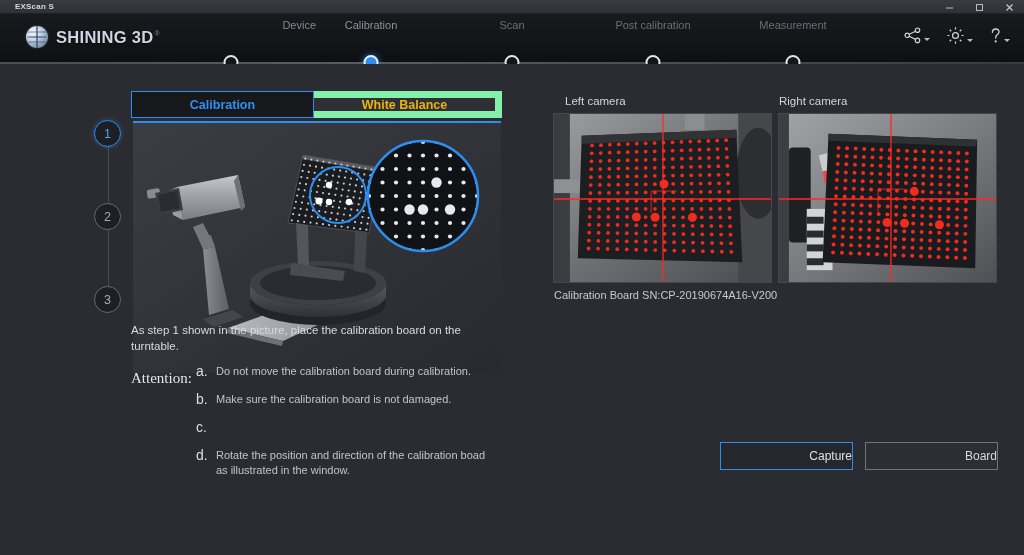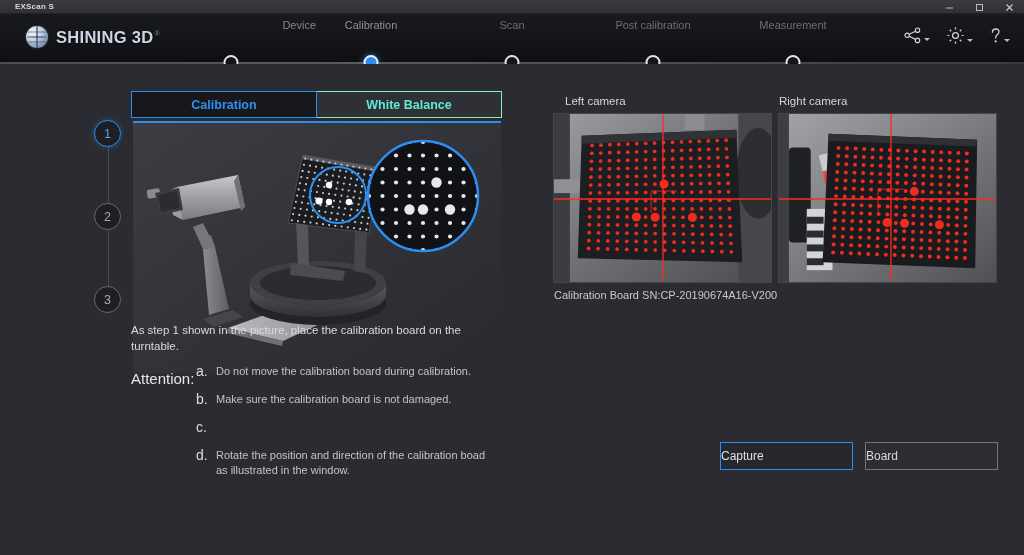--- a/index.html
+++ b/index.html
@@ -243,23 +243,23 @@
     display: flex;
   }
   .tab {
     flex: 1;
     height: 27px;
     display: flex;
     align-items: center;
     justify-content: center;
     font-size: 12.5px;
     font-weight: bold;
-    color: #5eead4;
+    color: #eab308;
     background: #2f3036;
-    border: 1px solid #86efac;
+    border: 7px solid #86efac;
   }
   .tab + .tab { border-left: none; }
   .tab.active {
     color: #2f90f2;
     background: #17181c;
     border: 1.4px solid #2b8ef0;
   }
 
   
   .illus {
@@ -280,20 +280,21 @@
   .instr-lead {
     font-size: 11.5px;
     color: #d8d9de;
     line-height: 16px;
     width: 340px;
   }
   .attention-row {
     display: flex;
     align-items: flex-end;
     margin-top: 16px;
+    font-family: Liberation Serif, serif;
   }
   .attention-word {
     font-size: 15px;
     color: #e4e5ea;
     line-height: 17px;
     white-space: nowrap;
   }
   .att-list {
     position: absolute;
     left: 196px; top: 300px;
@@ -352,21 +353,21 @@
     position: absolute;
     left: 720px; top: 378px;
     width: 278px; height: 28px;
   }
   .btn {
     position: absolute;
     top: 0;
     width: 133px; height: 28px;
     display: flex;
     align-items: center;
-    justify-content: flex-start;
+    justify-content: flex-end;
     font-size: 12px;
     background: #26272c;
   }
   .btn.capture {
     left: 0;
     border: 1.4px solid #2b8ef0;
     color: #dfe0e5;
   }
   .btn.quit {
     left: 145px;

